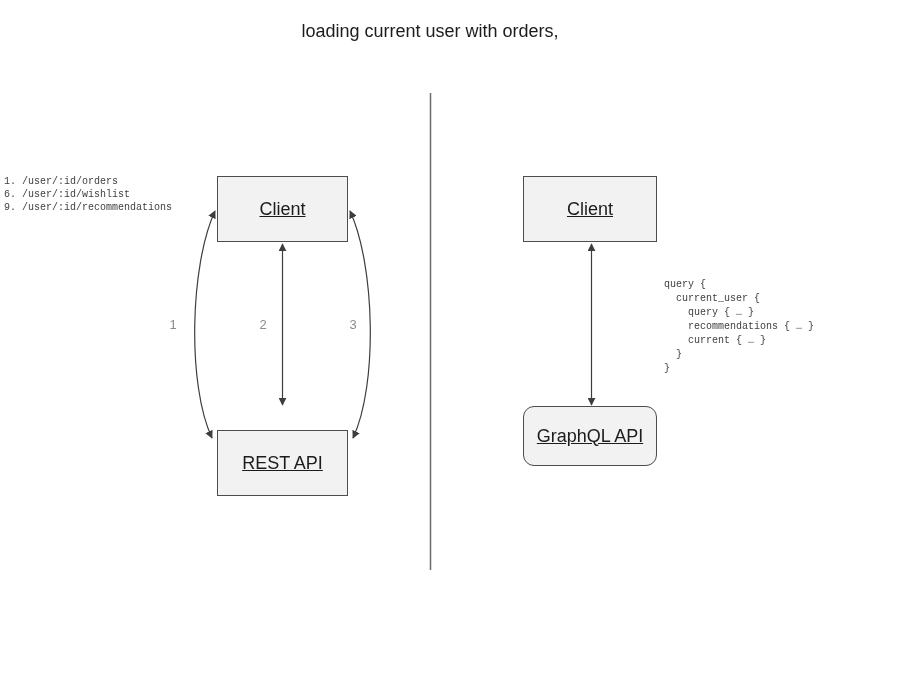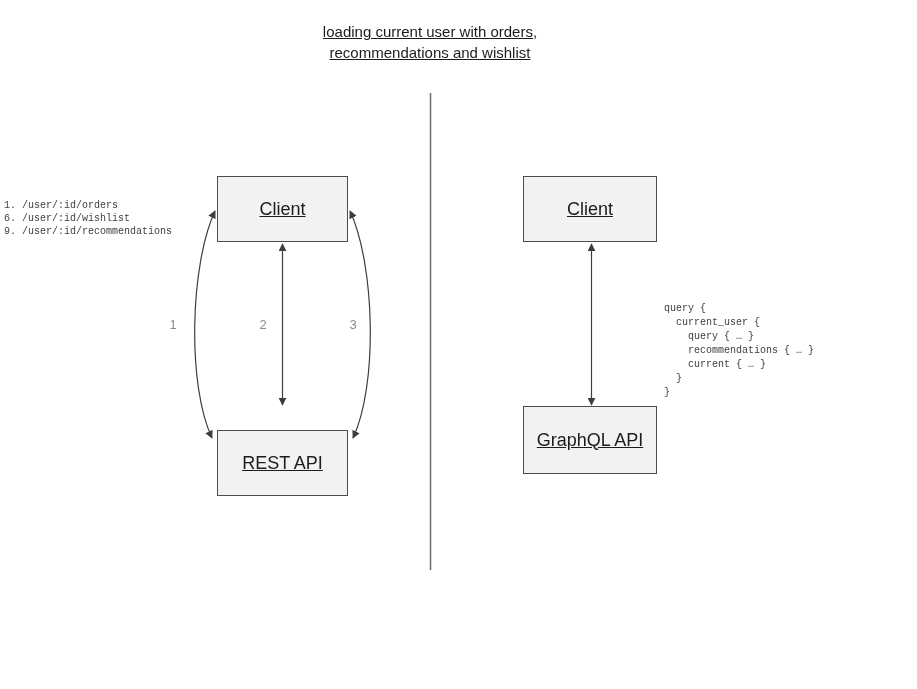--- a/index.html
+++ b/index.html
@@ -14,24 +14,23 @@
     height: 689px;
     background: #ffffff;
     overflow: hidden;
   }
   .title {
     position: absolute;
     left: 0;
     top: 21px;
     width: 860px;
     text-align: center;
-    font-size: 15px;
+    font-size: 18px;
     line-height: 21px;
     color: var(--title-text, #1c1c1c);
-    text-decoration: underline;
   }
   .connectors {
     position: absolute;
     left: 0;
     top: 0;
     width: 917px;
     height: 689px;
   }
   .connectors path.arrow-line {
     fill: none;
@@ -54,57 +53,55 @@
     align-items: center;
     justify-content: center;
     font-size: 18px;
     color: #1c1c1c;
     box-sizing: border-box;
     text-decoration: underline;
   }
   .box-client-left  { left: 217px; top: 176px; width: 131px; height: 66px; }
   .box-rest-api     { left: 217px; top: 430px; width: 131px; height: 66px; }
   .box-client-right { left: 523px; top: 176px; width: 134px; height: 66px; }
-  .box-graphql-api  { left: 523px; top: 406px; width: 134px; height: 68px; }
+  .box-graphql-api  { left: 523px; top: 406px; width: 134px; height: 60px; border-radius: 11px; }
   .arrow-label {
     position: absolute;
     width: 22px;
     height: 20px;
     display: flex;
     align-items: center;
     justify-content: center;
     font-size: 13px;
     color: var(--label-gray, #8c8c8c);
   }
   .lbl-1 { left: 162px; top: 314px; }
   .lbl-2 { left: 252px; top: 314px; }
   .lbl-3 { left: 342px; top: 314px; }
   .code-block {
     position: absolute;
     font-family: "Liberation Mono", monospace;
     font-size: 10px;
     color: var(--code-text, #414141);
-    margin-top: 24px;
   }
   .code-block div {
     white-space: pre;
     line-height: 13px;
   }
   .endpoints { left: 4px; top: 175px; }
   .query     { left: 664px; top: 278px; }
   .query div { line-height: 14px; font-family: Liberation Mono, monospace; }
 </style>
 </head>
 <body>
 
 <div class="canvas">
 
   <div class="title">
     <div>loading current user with orders,</div>
-    <div>recommendations and wishlist</div>
   </div>
 
   <svg class="connectors" viewBox="0 0 917 689" xmlns="http://www.w3.org/2000/svg">
     <defs>
       <marker id="arrowhead" viewBox="0 0 10 10" refX="9" refY="5" markerWidth="8" markerHeight="8" markerUnits="userSpaceOnUse" orient="auto-start-reverse">
         <path d="M0,0 L10,5 L0,10 z"></path>
       </marker>
     </defs>
 
     <path class="divider" d="M430.5,93 L430.5,570"></path>

